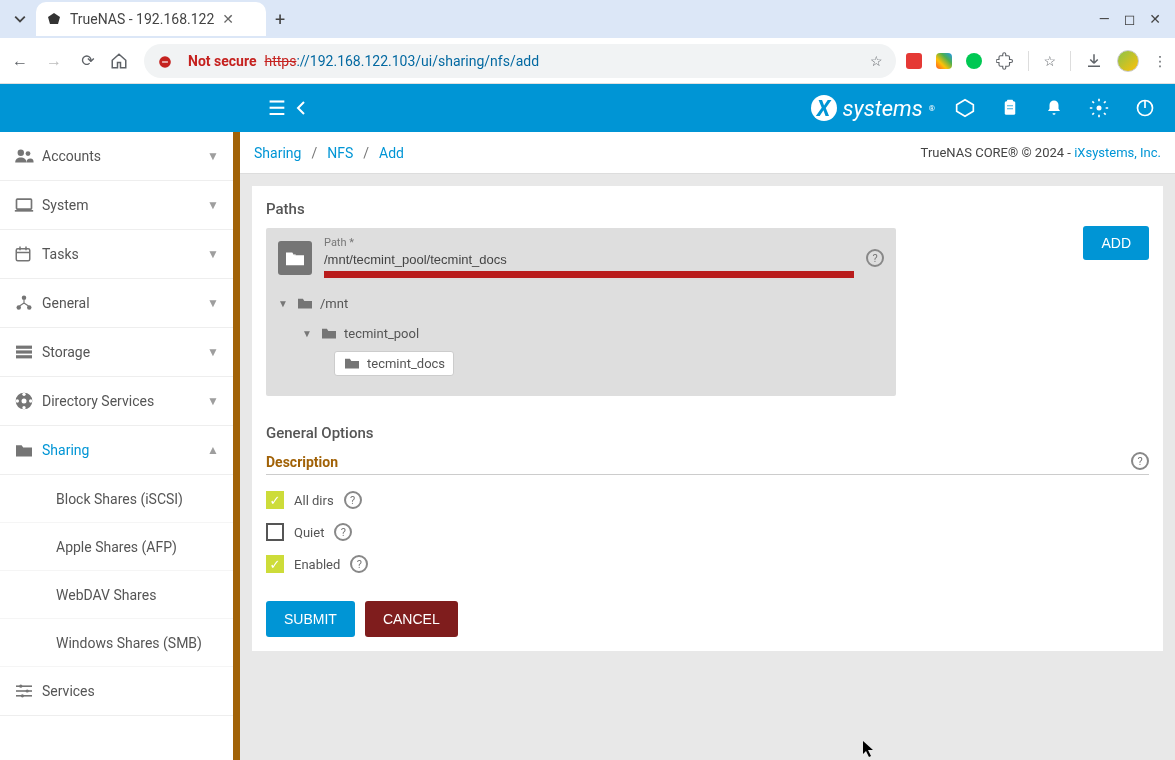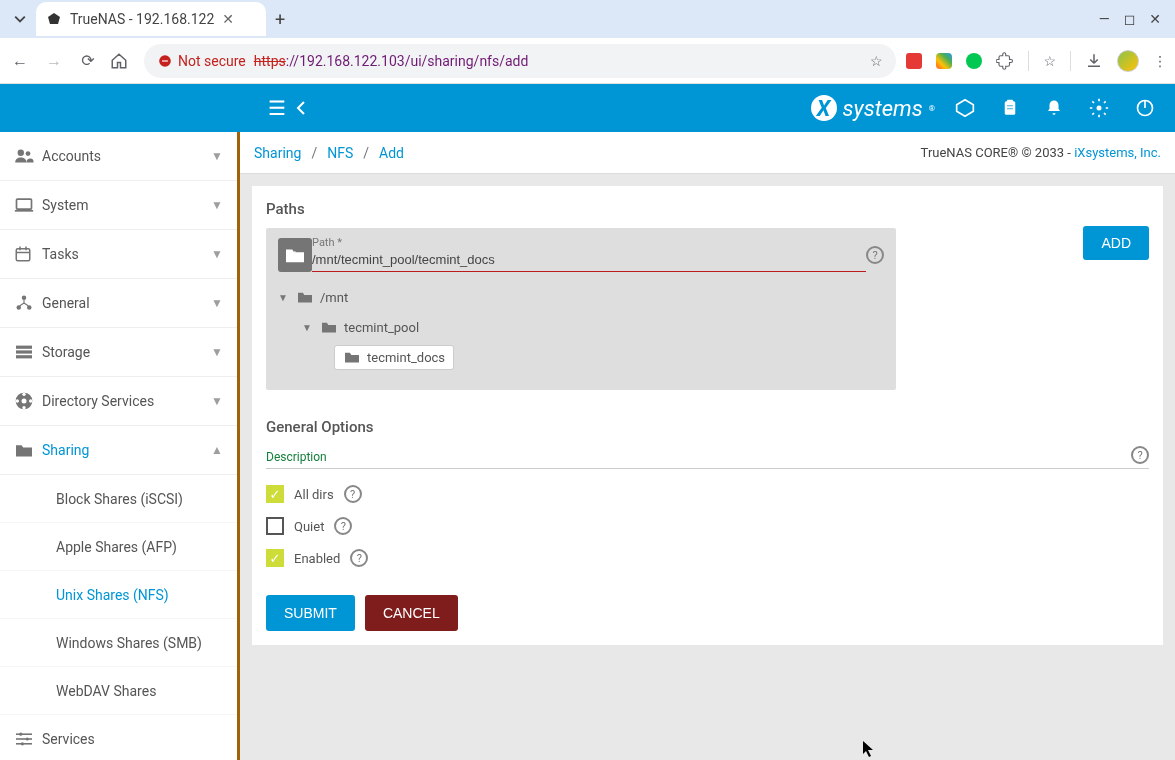--- a/index.html
+++ b/index.html
@@ -12,84 +12,84 @@
 .tab { display: flex; align-items: center; background: #fff; border-radius: 10px 10px 0 0; height: 34px; padding: 0 10px; min-width: 230px; gap: 8px; color: #444; }
 .tab .favicon { width: 16px; height: 16px; display: inline-block; }
 .tab .close { color: #666; font-size: 14px; }
 .new-tab { width: 28px; text-align: center; color: #444; font-size: 18px; }
 .win-controls { margin-left: auto; display: flex; gap: 14px; padding-right: 10px; color: #444; font-size: 14px; }
 
 .addr-bar { background: #fff; display: flex; align-items: center; height: 46px; padding: 0 8px; gap: 10px; border-bottom: 1px solid #e0e0e0; }
 .nav-ico { width: 24px; text-align: center; color: #5f6368; font-size: 16px; }
 .nav-ico.disabled { color: #bdbdbd; }
 .url-box { flex: 1; display: flex; align-items: center; background: #f1f3f4; border-radius: 20px; height: 34px; padding: 0 14px; gap: 8px; }
-.not-secure { color: #c5221f; font-weight: 400; display: flex; align-items: center; gap: 6px; }
+.not-secure { color: #c5221f; font-weight: 700; display: flex; align-items: flex-end; gap: 16px; }
 .url-text { color: #5f6368; }
 .url-text .strike { text-decoration: line-through; text-decoration-color: #c5221f; color: #c5221f; }
-.url-text .dark { color: #701a75; }
+.url-text .dark { color: #0369a1; }
 .star { margin-left: auto; color: #5f6368; }
 .ext-icons { display: flex; align-items: center; gap: 14px; color: #5f6368; }
 .ext-box { width: 16px; height: 16px; border-radius: 3px; }
 .vdiv { width: 1px; height: 20px; background: #ddd; }
 .avatar { width: 22px; height: 22px; border-radius: 50%; background: linear-gradient(135deg,#8bc34a,#ffc107); border: 1px solid #ccc; }
 
 
 .app-top { background: #0095d5; height: 48px; display: flex; align-items: center; color: #fff; padding: 0 12px; }
 .app-top-left { width: 228px; display: flex; align-items: center; gap: 10px; }
 .app-top-ico { width: 36px; text-align: center; font-size: 20px; }
 .brand { margin-left: auto; display: flex; align-items: center; gap: 6px; font-size: 22px; padding-right: 20px; }
 .brand-logo { width: 26px; height: 26px; border-radius: 50%; background: #fff; color: #0095d5; font-weight: bold; display: flex; align-items: center; justify-content: center; font-style: italic; }
 .top-actions { display: flex; gap: 26px; font-size: 18px; align-items: center; padding-right: 8px; }
 
 
 .main { display: flex; height: calc(760px - 38px - 46px - 48px); }
-.sidebar { width: 240px; background: #fff; border-right: 3px solid #a16207; overflow-y: auto; }
+.sidebar { width: 240px; background: #fff; border-right: 7px solid #a16207; overflow-y: auto; }
 .sb-item { display: flex; align-items: center; height: 49px; padding: 0 14px; border-bottom: 1px solid #eee; color: #555; cursor: pointer; }
 .sb-item .ico { width: 28px; color: #757575; font-size: 18px; }
 .sb-item .lbl { flex: 1; }
 .sb-item .exp { color: #9e9e9e; font-size: 12px; }
 .sb-item.active > .lbl { color: #0095d5; }
 .sb-sub { height: 48px; display: flex; align-items: center; padding-left: 56px; color: #555; cursor: pointer; border-bottom: 1px solid #f5f5f5; }
 .sb-sub.active { color: #0095d5; }
 
 .content { flex: 1; background: #e8e8e8; overflow-y: auto; display: flex; flex-direction: column; }
 .crumb-row { background: #fff; height: 42px; display: flex; align-items: center; padding: 0 14px; justify-content: space-between; border-bottom: 1px solid #ddd; }
 .crumbs { display: flex; gap: 10px; color: #0095d5; }
 .crumbs .sep { color: #777; }
 .copyright { color: #444; font-size: 13px; }
 .copyright a { color: #0095d5; text-decoration: none; }
 
 .form-area { padding: 12px; }
 .panel { background: #fff; padding: 14px; }
 .sec-title { font-weight: 500; color: #555; margin-bottom: 10px; font-size: 15px; }
 
 .paths-box { background: #dedede; border-radius: 2px; padding: 10px 12px 18px 12px; width: 630px; position: relative; }
-.path-row { display: flex; align-items: center; gap: 0; }
+.path-row { display: flex; align-items: center; gap: 12px; }
 .folder-add { width: 34px; height: 34px; background: #757575; border-radius: 3px; color: #fff; display: flex; align-items: center; justify-content: center; position: relative; }
 .folder-add::after { content: "+"; position: absolute; font-size: 12px; }
 .path-field { flex: 1; position: relative; }
 .path-label { font-size: 11px; color: #777; position: absolute; top: -2px; }
-.path-input { width: 100%; border: none; border-bottom: 1px solid #b91c1c; background: transparent; padding: 14px 0 4px 0; font-size: 13px; color: #444; outline: none; }
+.path-input { width: 100%; border: none; border-bottom: 7px solid #b91c1c; background: transparent; padding: 14px 0 4px 0; font-size: 13px; color: #444; outline: none; }
 .help-ico { color: #777; width: 18px; height: 18px; border: 2px solid #888; border-radius: 50%; display: inline-flex; align-items: center; justify-content: center; font-size: 11px; }
 
 .tree { margin-top: 10px; font-size: 13px; color: #555; }
 .tree-row { display: flex; align-items: center; gap: 6px; height: 30px; }
 .tree-arrow { color: #777; font-size: 10px; width: 12px; }
 .tree-folder { color: #757575; }
 .tree-row.indent1 { padding-left: 24px; }
 .tree-row.indent2 { padding-left: 56px; }
 .tree-sel { background: #fff; border: 1px solid #ccc; border-radius: 3px; padding: 4px 8px; display: inline-flex; align-items: center; gap: 6px; }
 
 .add-btn { position: absolute; right: 14px; top: 40px; background: #0095d5; color: #fff; border: none; padding: 9px 18px; border-radius: 3px; font-weight: 500; cursor: pointer; font-size: 14px; }
 
 .paths-wrap { position: relative; }
 
 .gen-opts { margin-top: 28px; }
 .desc-row { display: flex; align-items: flex-end; border-bottom: 1px solid #ccc; padding-bottom: 4px; margin-bottom: 16px; }
-.desc-label { color: #15803d; font-size: 12px; flex: 1; }
+.desc-label { color: #a16207; font-size: 14px; flex: 1; font-weight: bold; }
 .check-row { display: flex; align-items: center; gap: 10px; margin: 14px 0; font-size: 13px; color: #555; }
 .chk { width: 18px; height: 18px; border: 2px solid #555; display: inline-flex; align-items: center; justify-content: center; cursor: pointer; }
 .chk.on { background: #cddc39; border-color: #cddc39; color: #fff; }
 
 .btn-row { display: flex; gap: 10px; margin-top: 28px; }
 .btn { border: none; padding: 10px 18px; border-radius: 3px; font-weight: 500; cursor: pointer; font-size: 14px; color: #fff; }
 .btn.primary { background: #0095d5; }
 .btn.cancel { background: #7f1d1d; }
 
 svg { display: block; }
@@ -295,28 +295,25 @@
       </span>
       <span class="lbl">Sharing</span>
       <span class="exp">▲</span>
     </div>
     <div class="sb-sub">
         <span>Block Shares (iSCSI)</span>
       </div>
     <div class="sb-sub">
         <span>Apple Shares (AFP)</span>
       </div>
-    <div class="sb-sub active">
-        <span>Unix Shares (NFS)</span>
+    <div class="sb-sub">
+        <span>WebDAV Shares</span>
       </div>
     <div class="sb-sub">
         <span>Windows Shares (SMB)</span>
-      </div>
-    <div class="sb-sub">
-        <span>WebDAV Shares</span>
       </div>
     <div class="sb-item">
       <span class="ico">
         <svg width="20" height="16" viewBox="0 0 24 20">
             <line x1="2" y1="4" x2="22" y2="4" stroke="#757575" stroke-width="2"></line>
             <circle cx="8" cy="4" r="2" fill="#757575"></circle>
             <line x1="2" y1="10" x2="22" y2="10" stroke="#757575" stroke-width="2"></line>
             <circle cx="16" cy="10" r="2" fill="#757575"></circle>
             <line x1="2" y1="16" x2="22" y2="16" stroke="#757575" stroke-width="2"></line>
             <circle cx="10" cy="16" r="2" fill="#757575"></circle>
@@ -329,21 +326,21 @@
   <div class="content">
     <div class="crumb-row">
       <div class="crumbs">
         <span>Sharing</span>
         <span class="sep">/</span>
         <span>NFS</span>
         <span class="sep">/</span>
         <span>Add</span>
       </div>
       <div class="copyright">
-        <span>TrueNAS CORE® © 2033 - </span><a href="#">iXsystems, Inc.</a>
+        <span>TrueNAS CORE® © 2024 - </span><a href="#">iXsystems, Inc.</a>
       </div>
     </div>
 
     <div class="form-area">
       <div class="panel paths-wrap">
         <div class="sec-title">Paths</div>
         <button class="add-btn">ADD</button>
         <div class="paths-box">
           <div class="path-row">
             <span class="folder-add">

